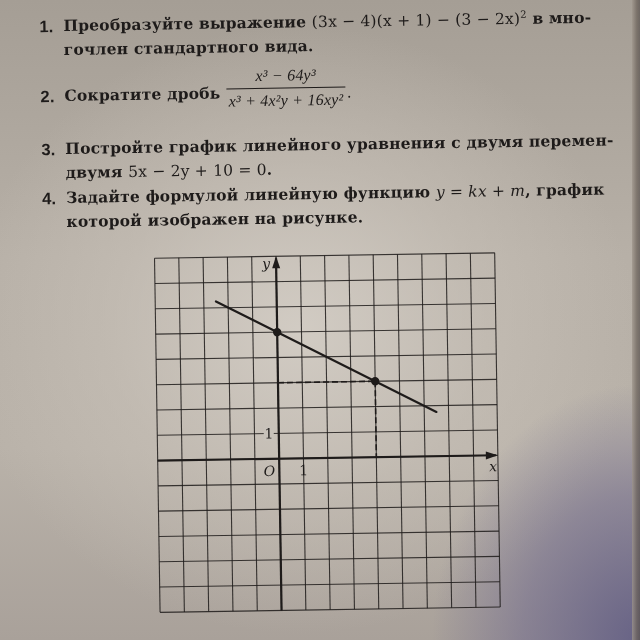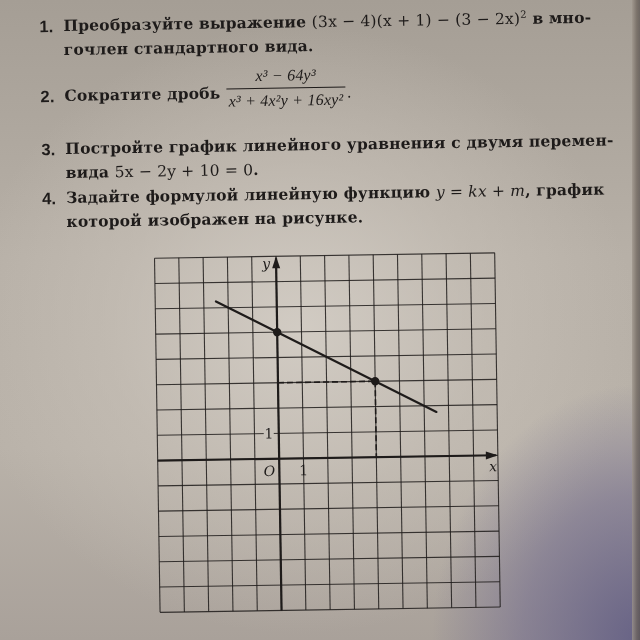--- a/index.html
+++ b/index.html
@@ -160,21 +160,21 @@
       <span class="period">.</span>
     </div>
   </div>
 
   <div class="task" id="task3">
     <span class="num">3.</span>
     <div class="line l1">
       <span>Постройте график линейного уравнения с двумя перемен-</span>
     </div>
     <div class="line l2">
-      <span>вида </span><span class="math">5x − 2y + 10 = 0</span><span>.</span>
+      <span>двумя </span><span class="math">5x − 2y + 10 = 0</span><span>.</span>
     </div>
   </div>
 
   <div class="task" id="task4">
     <span class="num">4.</span>
     <div class="line l1">
       <span>Задайте формулой линейную функцию </span><span class="math" style="font-style: italic;">y = kx + m</span><span>, график</span>
     </div>
     <div class="line l2">
       <span>которой изображен на рисунке.</span>

